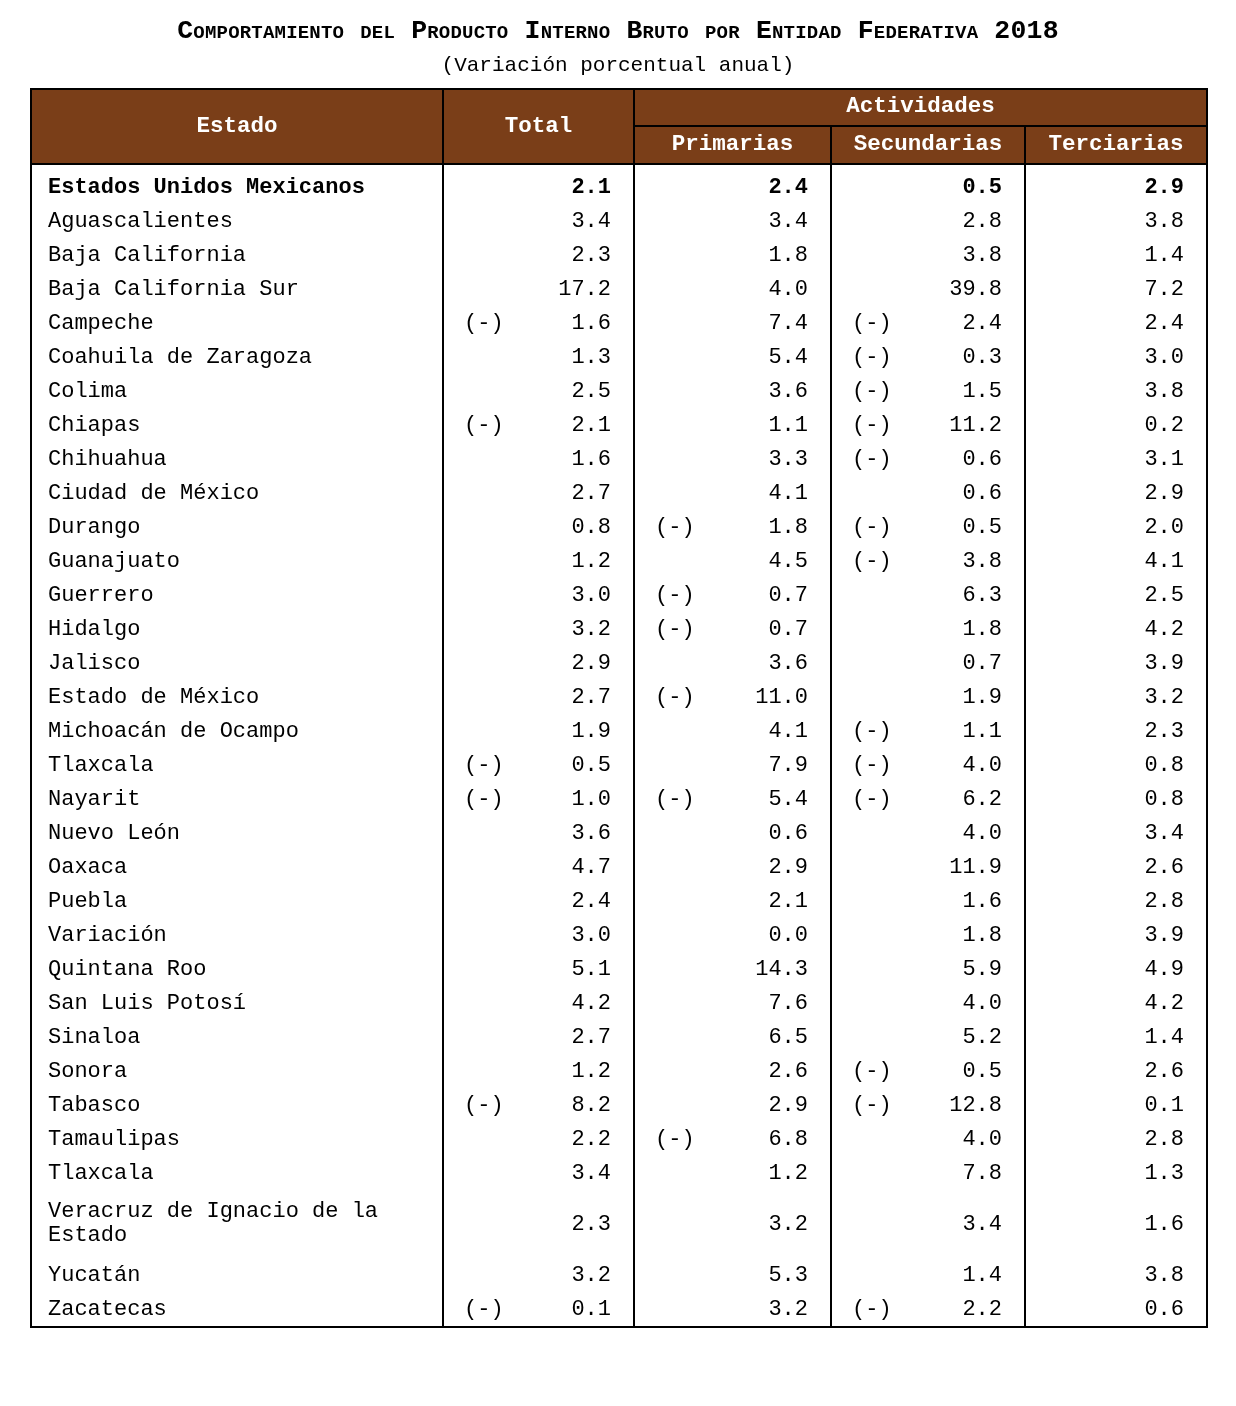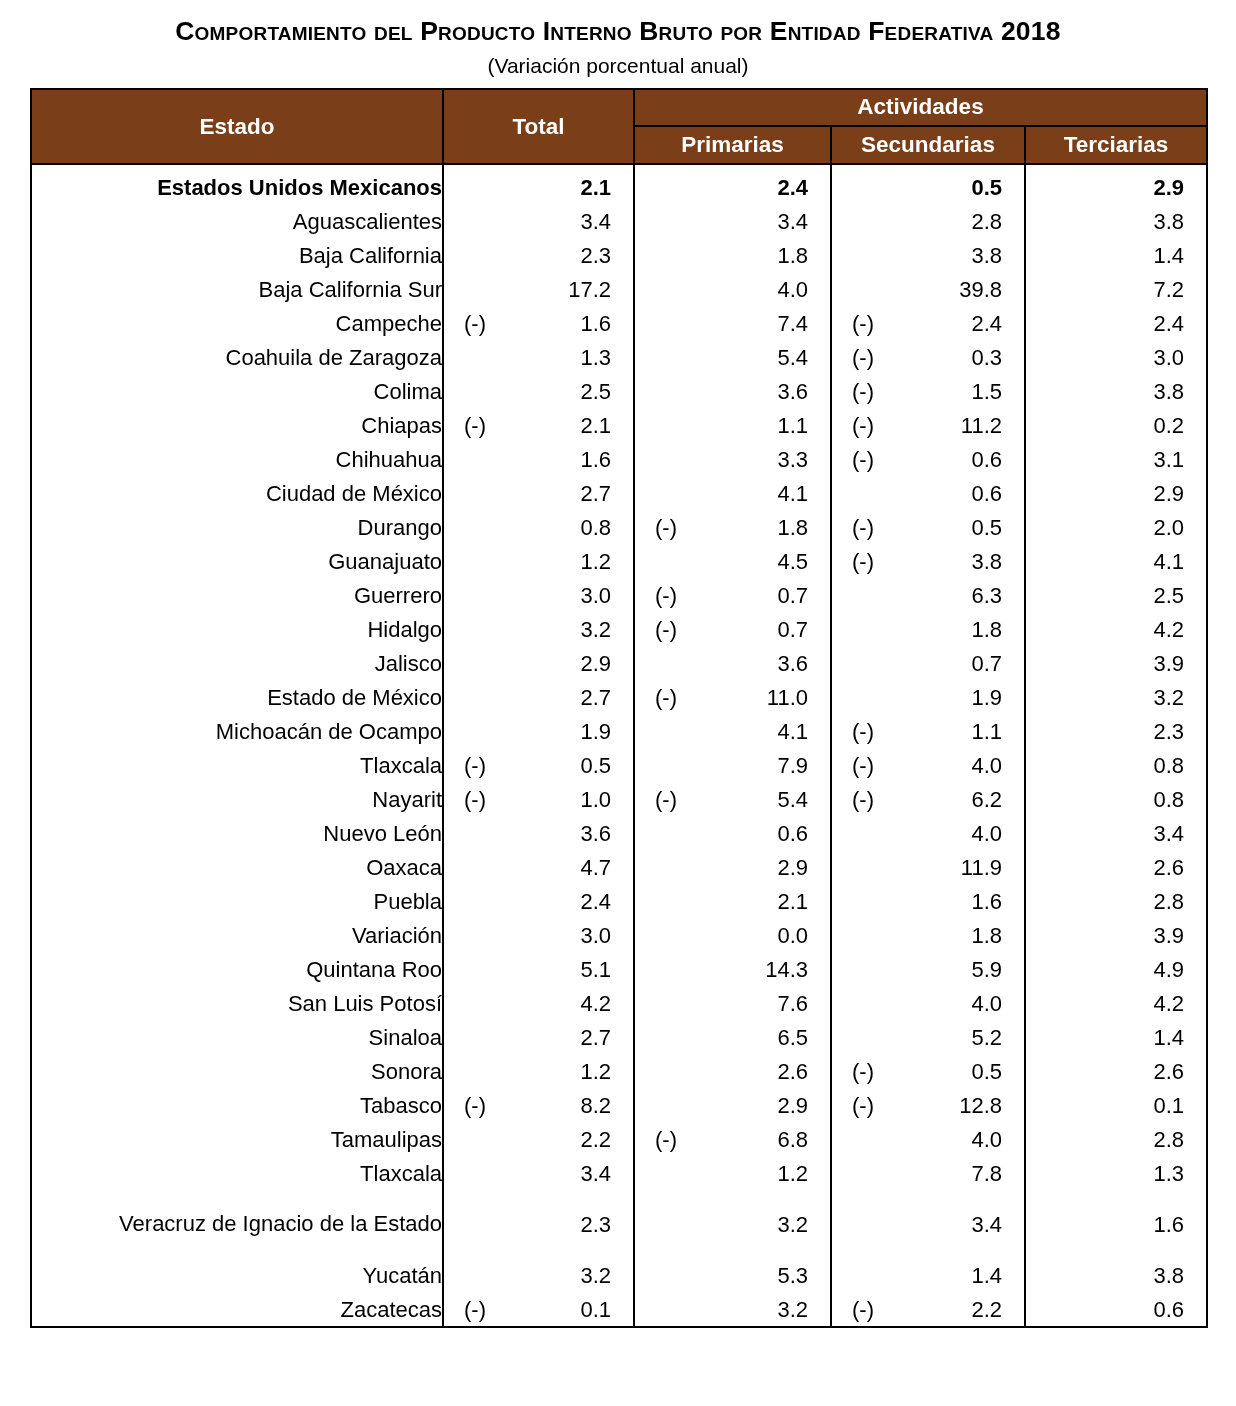--- a/index.html
+++ b/index.html
@@ -3,21 +3,21 @@
 <meta charset="utf-8">
 <style>
   html,body{margin:0;padding:0;}
   body{
     width:1236px;height:1406px;
     background:#ffffff;
     font-family:"Liberation Sans", sans-serif;
     color:#000000;
     -webkit-font-smoothing:antialiased;
   }
-  .page{position:relative;width:1236px;height:1050px;box-sizing:border-box;}
+  .page{position:relative;width:1236px;height:1050px;box-sizing:border-box;font-family:Liberation Mono, monospace;}
 
   
   .titlewrap{padding:14px 30px 0 30px;text-align:center;}
   .title-main{
     font-size:26.5px;
     font-weight:bold;
     font-variant:small-caps;
     letter-spacing:.2px;
     line-height:1.33;
     margin:0 auto;
@@ -68,21 +68,21 @@
     vertical-align:middle;
     font-size:22px;
     line-height:1.05;
   }
   tbody tr.first-row td{padding-top:5px;}
   tbody tr.last-row td{border-bottom:2px solid #000000;}
   tbody tr.tall td{height:68px;}
 
   td.estado{
     padding-left:16px;
-    text-align:right;
+    text-align:left;
     white-space:normal;
     margin-left:48px;
   }
   tr.bold td{font-weight:bold;}
 
   
   .numcell{
     display:flex;
     align-items:center;
     justify-content:flex-end;

